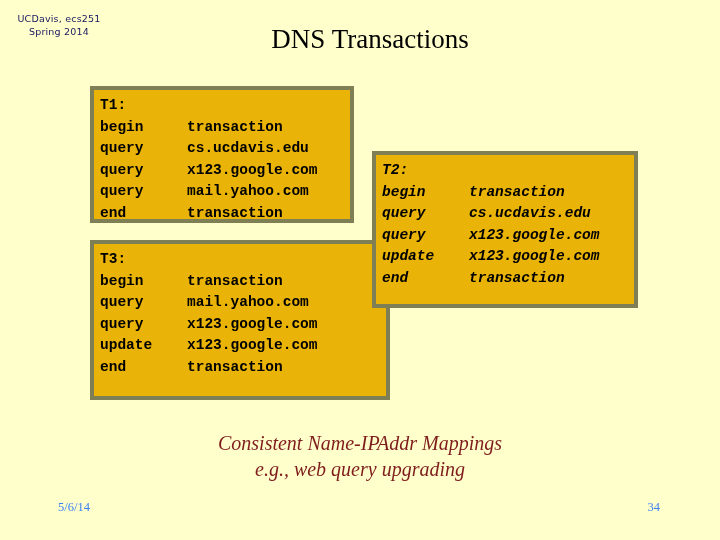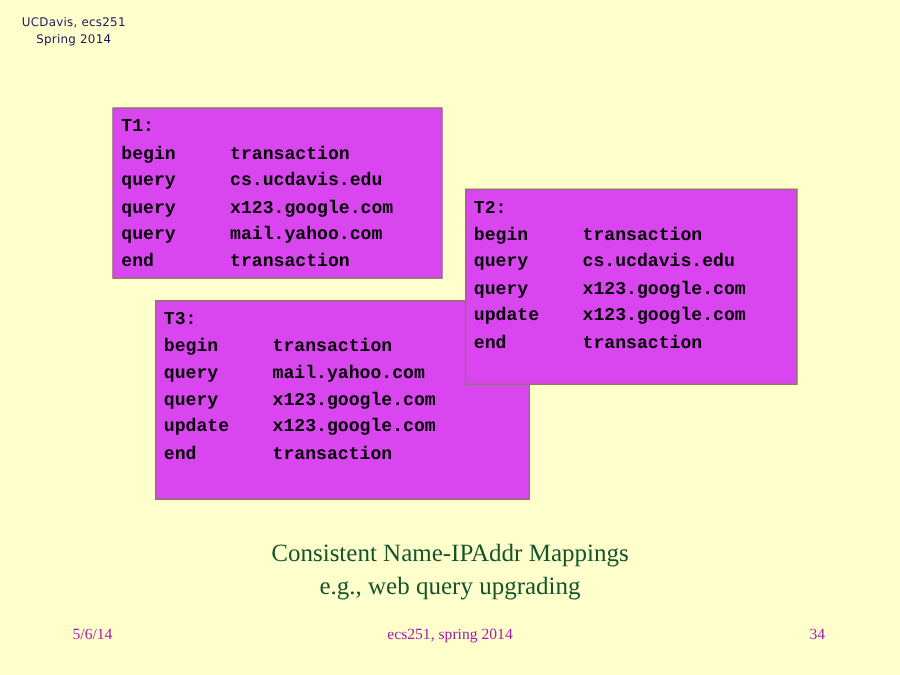--- a/index.html
+++ b/index.html
@@ -48,22 +48,22 @@
     color: #000000;
     font-family: "Liberation Serif", serif;
     font-size: 27px;
     line-height: 32px;
     white-space: nowrap;
   }
 
   
   .txn-box {
     position: absolute;
-    border: 1px solid #7f1d1d;
-    background: #d946ef;
+    border: 4px solid #7f1d1d;
+    background: #eab308;
     box-sizing: border-box;
     font-family: "Liberation Mono", "DejaVu Sans Mono", monospace;
     font-size: 14.5px;
     font-weight: bold;
     color: #000000;
     padding: 5px 24px 6px 6px;
   }
   .txn-row {
     display: block;
     height: 21.5px;
@@ -85,53 +85,53 @@
     left: 90px;
     top: 86px;
     width: 264px;
     height: 137px;
   }
   #box-t3 {
     left: 90px;
     top: 240px;
     width: 300px;
     height: 160px;
-    margin-left: 34px;
   }
   #box-t2 {
     left: 372px;
     top: 151px;
     width: 266px;
     height: 157px;
   }
 
   
   .caption {
     position: absolute;
     left: 110px;
     top: 430px;
     width: 500px;
     text-align: center;
-    color: #14532d;
+    color: #7f1d1d;
     font-family: "Liberation Serif", serif;
     font-size: 20px;
     line-height: 26px;
+    font-style: italic;
   }
   .caption span { display: block; }
 
   
   .footer {
     position: absolute;
     left: 0;
     top: 500px;
     width: 720px;
     height: 22px;
     font-family: "Liberation Serif", serif;
     font-size: 12.5px;
-    color: #a21caf;
+    color: #3b82f6;
   }
   .footer-date {
     position: absolute;
     left: 58px;
     top: 0;
   }
   .footer-center {
     position: absolute;
     left: 0;
     top: 0;
@@ -147,50 +147,50 @@
 </head>
 <body style="background: rgb(255, 255, 204);">
 
 <div class="slide">
 
   <div class="course-header" style="color: rgb(24, 24, 96);">
     <span class="line1">UCDavis, ecs251</span>
     <span class="line2">Spring 2014</span>
   </div>
 
+  <div class="slide-title">DNS Transactions</div>
 
   <div class="txn-box" id="box-t1" style="border-color: rgb(127, 127, 86);">
       <span class="txn-row"><span class="txn-label">T1:</span></span>
       <span class="txn-row"><span class="txn-op">begin</span><span class="txn-arg">transaction</span></span>
       <span class="txn-row"><span class="txn-op">query</span><span class="txn-arg">cs.ucdavis.edu</span></span>
       <span class="txn-row"><span class="txn-op">query</span><span class="txn-arg">x123.google.com</span></span>
       <span class="txn-row"><span class="txn-op">query</span><span class="txn-arg">mail.yahoo.com</span></span>
       <span class="txn-row"><span class="txn-op">end</span><span class="txn-arg">transaction</span></span>
     </div>
   <div class="txn-box" id="box-t3" style="border-color: rgb(127, 127, 86);">
       <span class="txn-row"><span class="txn-label">T3:</span></span>
       <span class="txn-row"><span class="txn-op">begin</span><span class="txn-arg">transaction</span></span>
       <span class="txn-row"><span class="txn-op">query</span><span class="txn-arg">mail.yahoo.com</span></span>
       <span class="txn-row"><span class="txn-op">query</span><span class="txn-arg">x123.google.com</span></span>
       <span class="txn-row"><span class="txn-op">update</span><span class="txn-arg">x123.google.com</span></span>
       <span class="txn-row"><span class="txn-op">end</span><span class="txn-arg">transaction</span></span>
     </div>
-  <div class="txn-box" id="box-t2" style="border-color: rgb(127, 127, 86);">
+  <div class="txn-box" id="box-t2" style="border-color: rgb(127, 127, 86); font-style: italic;">
       <span class="txn-row"><span class="txn-label">T2:</span></span>
       <span class="txn-row"><span class="txn-op">begin</span><span class="txn-arg">transaction</span></span>
       <span class="txn-row"><span class="txn-op">query</span><span class="txn-arg">cs.ucdavis.edu</span></span>
       <span class="txn-row"><span class="txn-op">query</span><span class="txn-arg">x123.google.com</span></span>
       <span class="txn-row"><span class="txn-op">update</span><span class="txn-arg">x123.google.com</span></span>
       <span class="txn-row"><span class="txn-op">end</span><span class="txn-arg">transaction</span></span>
     </div>
 
   <div class="caption">
     <span>Consistent Name-IPAddr Mappings</span>
     <span>e.g., web query upgrading</span>
   </div>
 
   <div class="footer">
     <span class="footer-date">5/6/14</span>
-    <span class="footer-center">ecs251, spring 2014</span>
     <span class="footer-page">34</span>
   </div>
 
 </div>
 
 </body></html>

